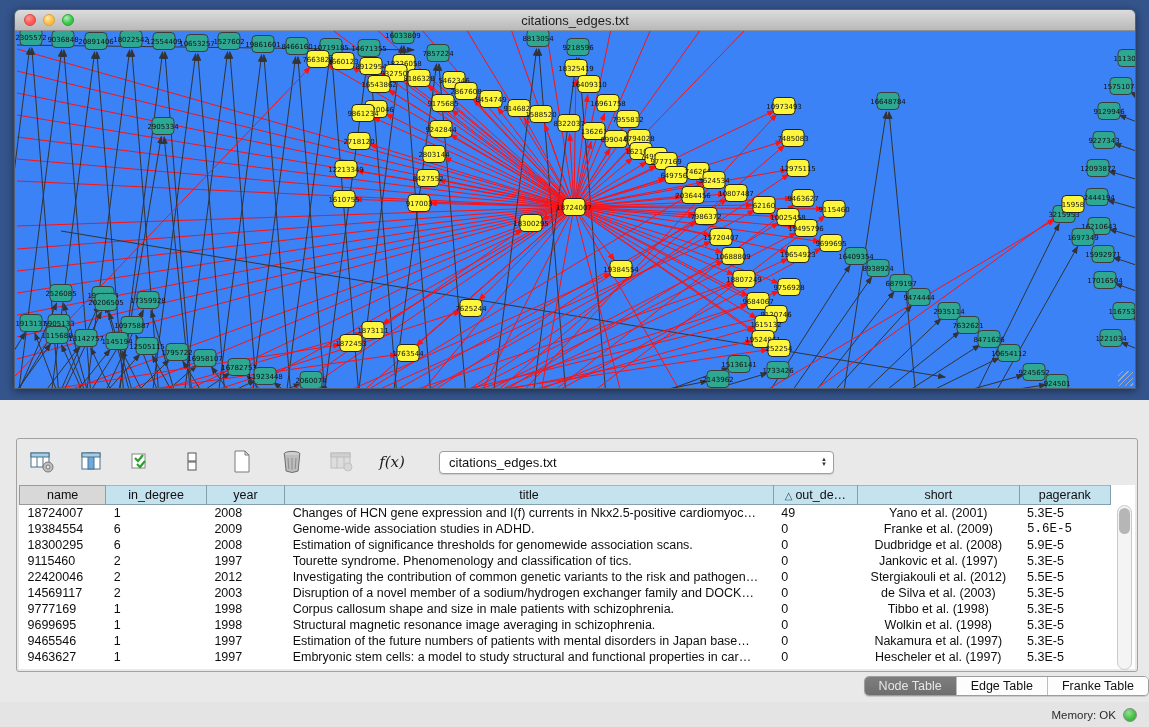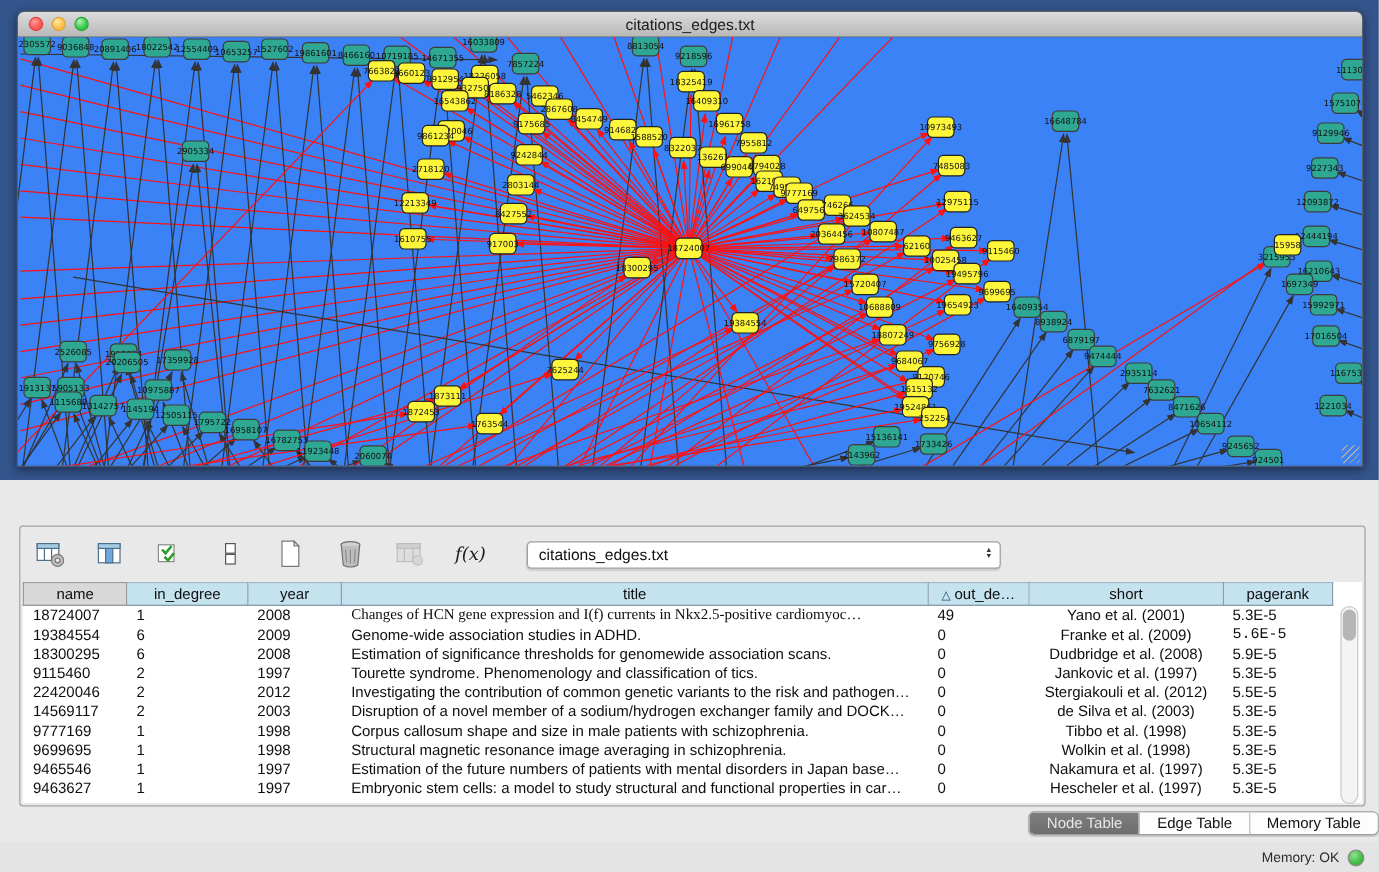--- a/index.html
+++ b/index.html
@@ -912,21 +912,21 @@
               <th style="width: 83px;"><span class="sort-tri">△</span>out_de…</th>
               <th style="width: 159px;">short</th>
               <th style="width: 90px;">pagerank</th>
             </tr>
           </thead>
         <tbody>
             <tr>
               <td style="width: 85px;">18724007</td>
               <td style="width: 99px;">1</td>
               <td style="width: 77px;">2008</td>
-              <td style="width: 481px; font-family: Liberation Serif, serif;">Changes of HCN gene expression and I(f) currents in Nkx2.5-positive cardiomyoc…</td>
+              <td style="width: 481px;">Changes of HCN gene expression and I(f) currents in Nkx2.5-positive cardiomyoc…</td>
               <td style="width: 83px;">49</td>
               <td class="center" style="width: 159px;">Yano et al. (2001)</td>
               <td style="width: 90px;">5.3E-5</td>
             </tr>
             <tr>
               <td style="width: 85px;">19384554</td>
               <td style="width: 99px;">6</td>
               <td style="width: 77px;">2009</td>
               <td style="width: 481px;">Genome-wide association studies in ADHD.</td>
               <td style="width: 83px;">0</td>
@@ -1010,21 +1010,21 @@
       <div class="vscroll">
         <div class="thumb"></div>
       </div>
     </div>
   </div>
 
   <div class="tabs-row">
     <div class="segctrl">
         <div class="seg active">Node Table</div>
         <div class="seg">Edge Table</div>
-        <div class="seg">Memory Table</div>
+        <div class="seg">Franke Table</div>
       </div>
   </div>
 
   <div class="statusbar">
     <span class="mem-label">Memory: OK</span>
     <span class="mem-dot"></span>
   </div>
 </div>
 
 </body></html>

